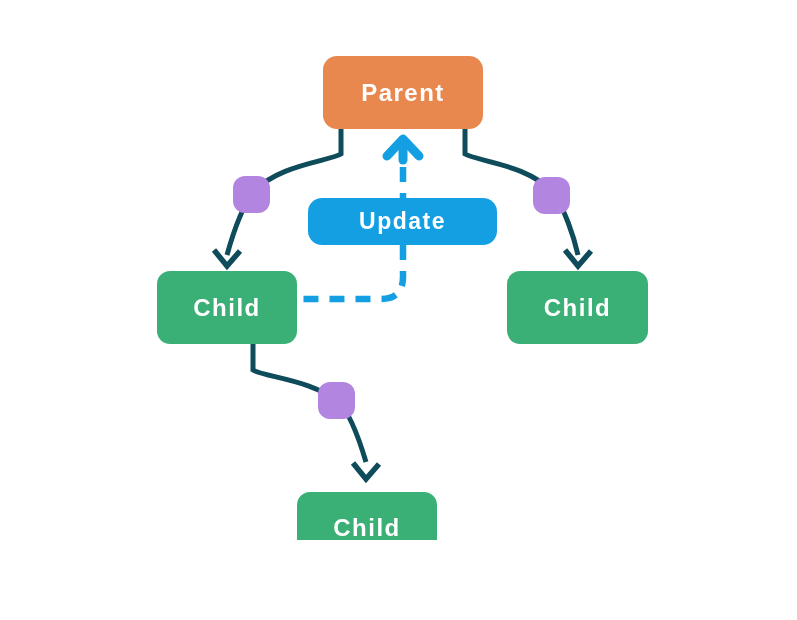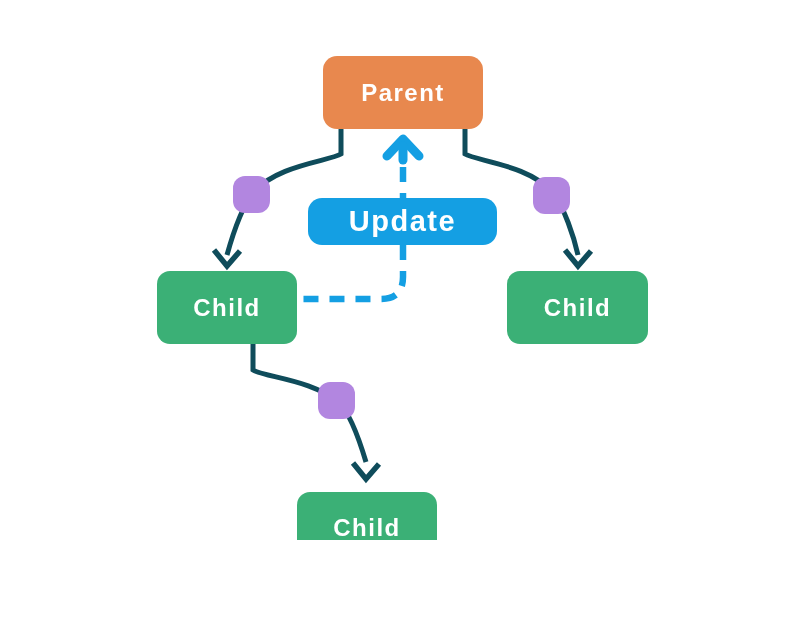--- a/index.html
+++ b/index.html
@@ -13,21 +13,21 @@
   }
   .layer{position:absolute;left:0;top:0;}
   .node{
     position:absolute;
     display:flex;align-items:center;justify-content:center;
     color:#ffffff;font-weight:bold;
     font-size:24px;letter-spacing:1.5px;
     z-index:2;
   }
   .node-parent{left:323px;top:56px;width:160px;height:73px;background:var(--c-parent);border-radius:14px;}
-  .node-update{left:308px;top:198px;width:189px;height:47px;background:var(--c-update);border-radius:14px;font-size:29px;text-align:right;}
+  .node-update{left:308px;top:198px;width:189px;height:47px;background:var(--c-update);border-radius:14px;font-size:23px;text-align:right;}
   .node-child-left{left:157px;top:271px;width:140px;height:73px;background:var(--c-child);border-radius:13px;}
   .node-child-right{left:507px;top:271px;width:141px;height:73px;background:var(--c-child);border-radius:13px;}
   .node-child-bottom{left:297px;top:492px;width:140px;height:71px;background:var(--c-child);border-radius:13px;}
   .edge{stroke:var(--c-connector);stroke-width:5;fill:none;}
   .arrowhead{stroke:var(--c-connector);stroke-width:5.5;fill:none;stroke-linejoin:miter;}
   .marker{fill:var(--c-marker);}
   .dashed{stroke:var(--c-update);stroke-width:6.5;fill:none;stroke-dasharray:15 11;}
   .blue-arrow{stroke:var(--c-update);stroke-width:9;fill:none;stroke-linecap:round;stroke-linejoin:round;}
 </style>
 </head>

